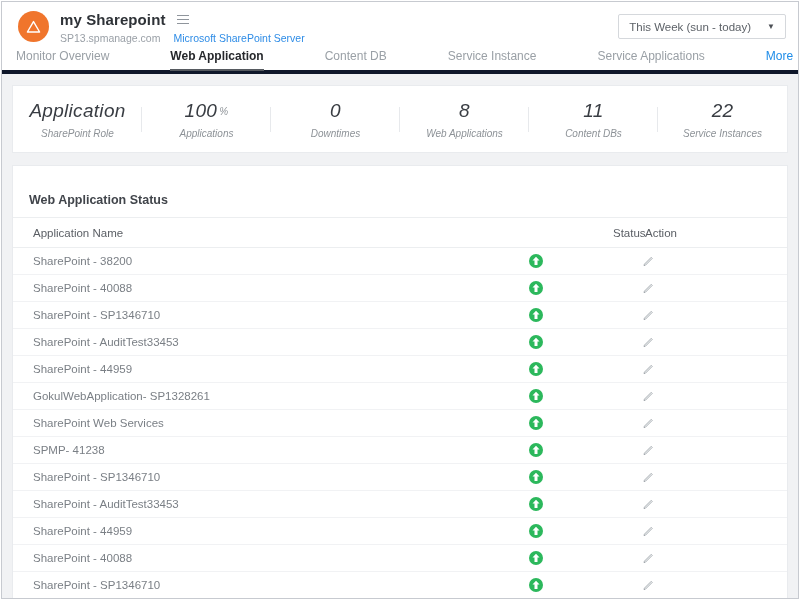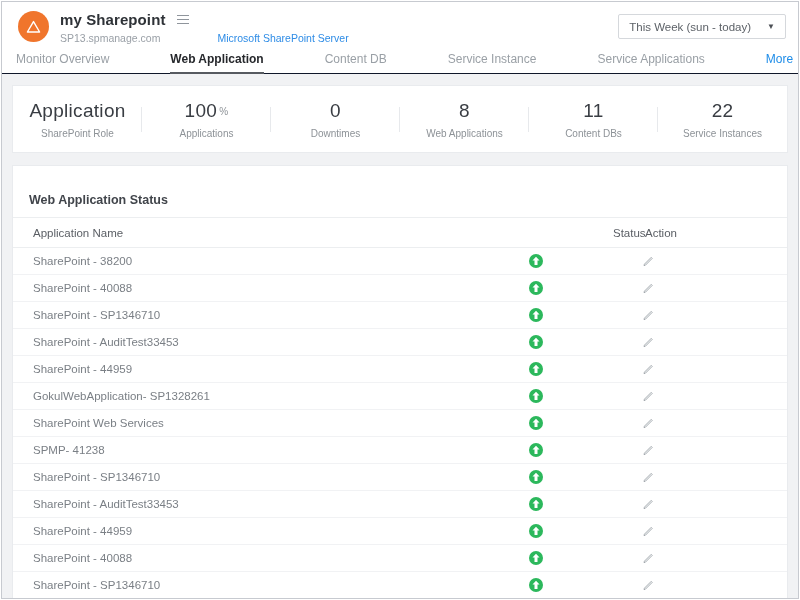--- a/index.html
+++ b/index.html
@@ -4,46 +4,46 @@
 <style>
   * { box-sizing: border-box; margin: 0; padding: 0; }
   body { margin: 0; font-family: "Liberation Sans", sans-serif; background: #fff; }
   .screen {
     width: 798px; height: 598px; margin: 1px;
     border: 1px solid #c7cad0; background: #f1f2f4;
     overflow: hidden; position: relative;
   }
 
   
-  .header { background: #fff; height: 72px; position: relative; border-bottom: 1px solid #0f172a; }
+  .header { background: #fff; height: 72px; position: relative; border-bottom: 4px solid #0f172a; }
   .brand { position: absolute; left: 16px; top: 9px; display: flex; }
   .logo { width: 31px; height: 31px; border-radius: 50%; background: #f0752c; display: flex; align-items: center; justify-content: center; flex: none; }
   .brand-text { margin-left: 11px; }
   .title-row { display: flex; align-items: center; }
   .page-title { font-size: 15px; font-weight: 700; color: #2e3237; letter-spacing: .1px; }
   .menu-icon { margin-left: 9px; display: inline-flex; flex-direction: column; gap: 2.5px; cursor: pointer; padding: 2px; }
   .menu-icon i { display: block; width: 12px; height: 1.5px; background: #8f959c; }
-  .sub-row { margin-top: 4px; font-size: 10.5px; color: #9aa0a7; display: flex; align-items: center; gap: 44px; }
+  .sub-row { margin-top: 4px; font-size: 10.5px; color: #9aa0a7; display: flex; align-items: center; }
   .server-link { color: #2e8ce6; margin-left: 13px; text-decoration: none; cursor: pointer; }
 
   .range-select { position: absolute; right: 12px; top: 12px; height: 25px; background: #fff;
     border: 1px solid #d5d8dc; border-radius: 2px; padding: 0 10px; display: flex; align-items: center;
     font-size: 11.5px; color: #5d6268; cursor: pointer; }
   .caret { font-size: 8px; color: #4c5056; margin-left: 16px; }
 
   .tabs { position: absolute; left: 14px; bottom: -1px; display: flex; gap: 38px; }
   .tab { font-size: 12px; color: #9aa0a6; padding: 6px 0 8px; margin-right: 23px; cursor: pointer; white-space: nowrap; }
   .tab.active { color: #26282c; font-weight: 700; padding-bottom: 6px; border-bottom: 2px solid #565a60; }
   .tab.more { color: #1d8ce8; }
 
   
   .content { padding: 11px 10px 0; }
 
   .stats-card { background: #fff; border: 1px solid #e9ebee; height: 68px; display: flex; align-items: center; }
-  .stat { flex: 1; text-align: center; position: relative; }
+  .stat { flex: 1; text-align: center; position: relative; font-style: italic; }
   .stat:not(:last-child)::after { content: ""; position: absolute; right: 0; top: 7px; bottom: 7px; width: 1px; background: #e7e9ec; }
   .stat-value { font-size: 19px; color: #393d43; letter-spacing: .3px; }
   .stat-unit { font-size: 10px; color: #8e9398; margin-left: 2px; position: relative; top: -2px; }
   .stat-label { font-size: 10px; color: #8d9297; margin-top: 6px; }
 
   .table-card { background: #fff; border: 1px solid #e9ebee; margin-top: 12px; padding-bottom: 2px; }
   .table-title { font-size: 12.5px; font-weight: 700; color: #41454b; padding: 27px 16px 10px; border-bottom: 1px solid #eceef0; }
 
   .thead { position: relative; height: 30px; border-bottom: 1px solid #eceef0; font-size: 11.5px; color: #5a5e64; }
   .th-name   { position: absolute; left: 20px;  top: 50%; transform: translateY(-50%); }

